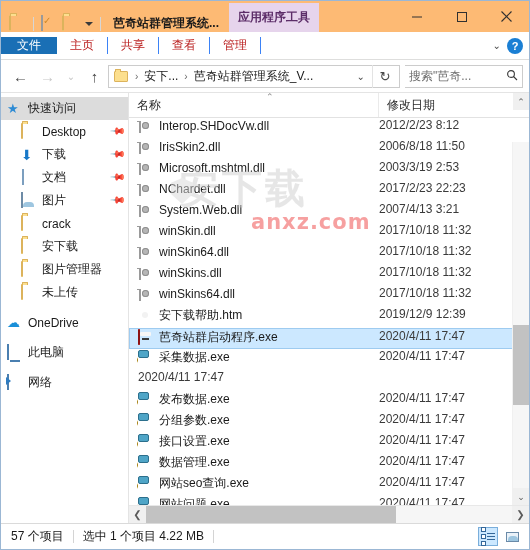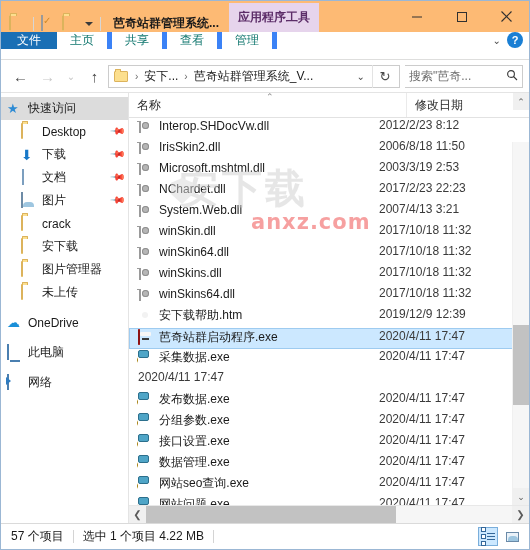--- a/index.html
+++ b/index.html
@@ -51,27 +51,27 @@
     margin-left:10px;background:#e6d4ec;color:#5c2d68;
     padding:6px 9px 7px 9px;font-size:12px;white-space:nowrap;align-self:flex-start;
     margin-top:2px;
   }
   .wincontrols{position:absolute;right:0;top:0;display:flex;height:31px;}
   .wc{width:45px;height:31px;display:flex;align-items:center;justify-content:center;}
   .wc svg{display:block;}
 
   
   .ribbon{
-    height:27px;flex:0 0 27px;display:flex;align-items:flex-start;
+    height:27px;flex:0 0 27px;display:flex;align-items:center;
     border-bottom:1px solid #dededd;background:#fff;position:relative;
   }
   .tab{
     display:flex;align-items:center;justify-content:center;
-    padding:0 13px;font-size:12px;color:#0f766e;white-space:nowrap;
-    border-right:5px solid #3b82f6;box-sizing:border-box;
+    padding:0 13px;font-size:12px;color:#b91c1c;white-space:nowrap;
+    border-right:1px solid #3b82f6;box-sizing:border-box;
   }
   .tab.file{
     background:#1a6fb5;color:#fff;padding:0 16px;border-right:none;
   }
   .tab.ctx{background:#fff;}
   .ribbon-right{margin-left:auto;display:flex;align-items:center;padding-right:6px;gap:6px;}
   .chev-down{color:#4a4a4a;font-size:10px;}
   .help-ico{
     width:16px;height:16px;border-radius:50%;background:#1a7fd4;color:#fff;
     font-size:11px;font-weight:bold;display:flex;align-items:center;justify-content:center;
@@ -175,21 +175,21 @@
   }
   .ico-net:after{
     content:"";position:absolute;right:-3px;top:2px;width:0;height:0;
     border-top:4px solid transparent;border-bottom:4px solid transparent;border-left:5px solid #2f7cc0;
   }
 
   
   .listpane{flex:1;display:flex;flex-direction:column;min-width:0;position:relative;background:#fff;}
   .colheader{
     height:24px;flex:0 0 24px;display:flex;align-items:center;background:#fff;
-    border-bottom:1px solid #e2e2e2;position:relative;gap:28px;
+    border-bottom:1px solid #e2e2e2;position:relative;
   }
   .col{
     font-size:12px;color:#2a2a2a;padding-left:8px;box-sizing:border-box;
     height:24px;display:flex;align-items:center;position:relative;
   }
   .col-name{width:249px;flex:0 0 249px;}
   .col-date{flex:1;border-left:1px solid #eaeaea;}
   .sortmark{
     position:absolute;left:137px;top:-1px;color:#8a8a8a;font-size:9px;
   }

